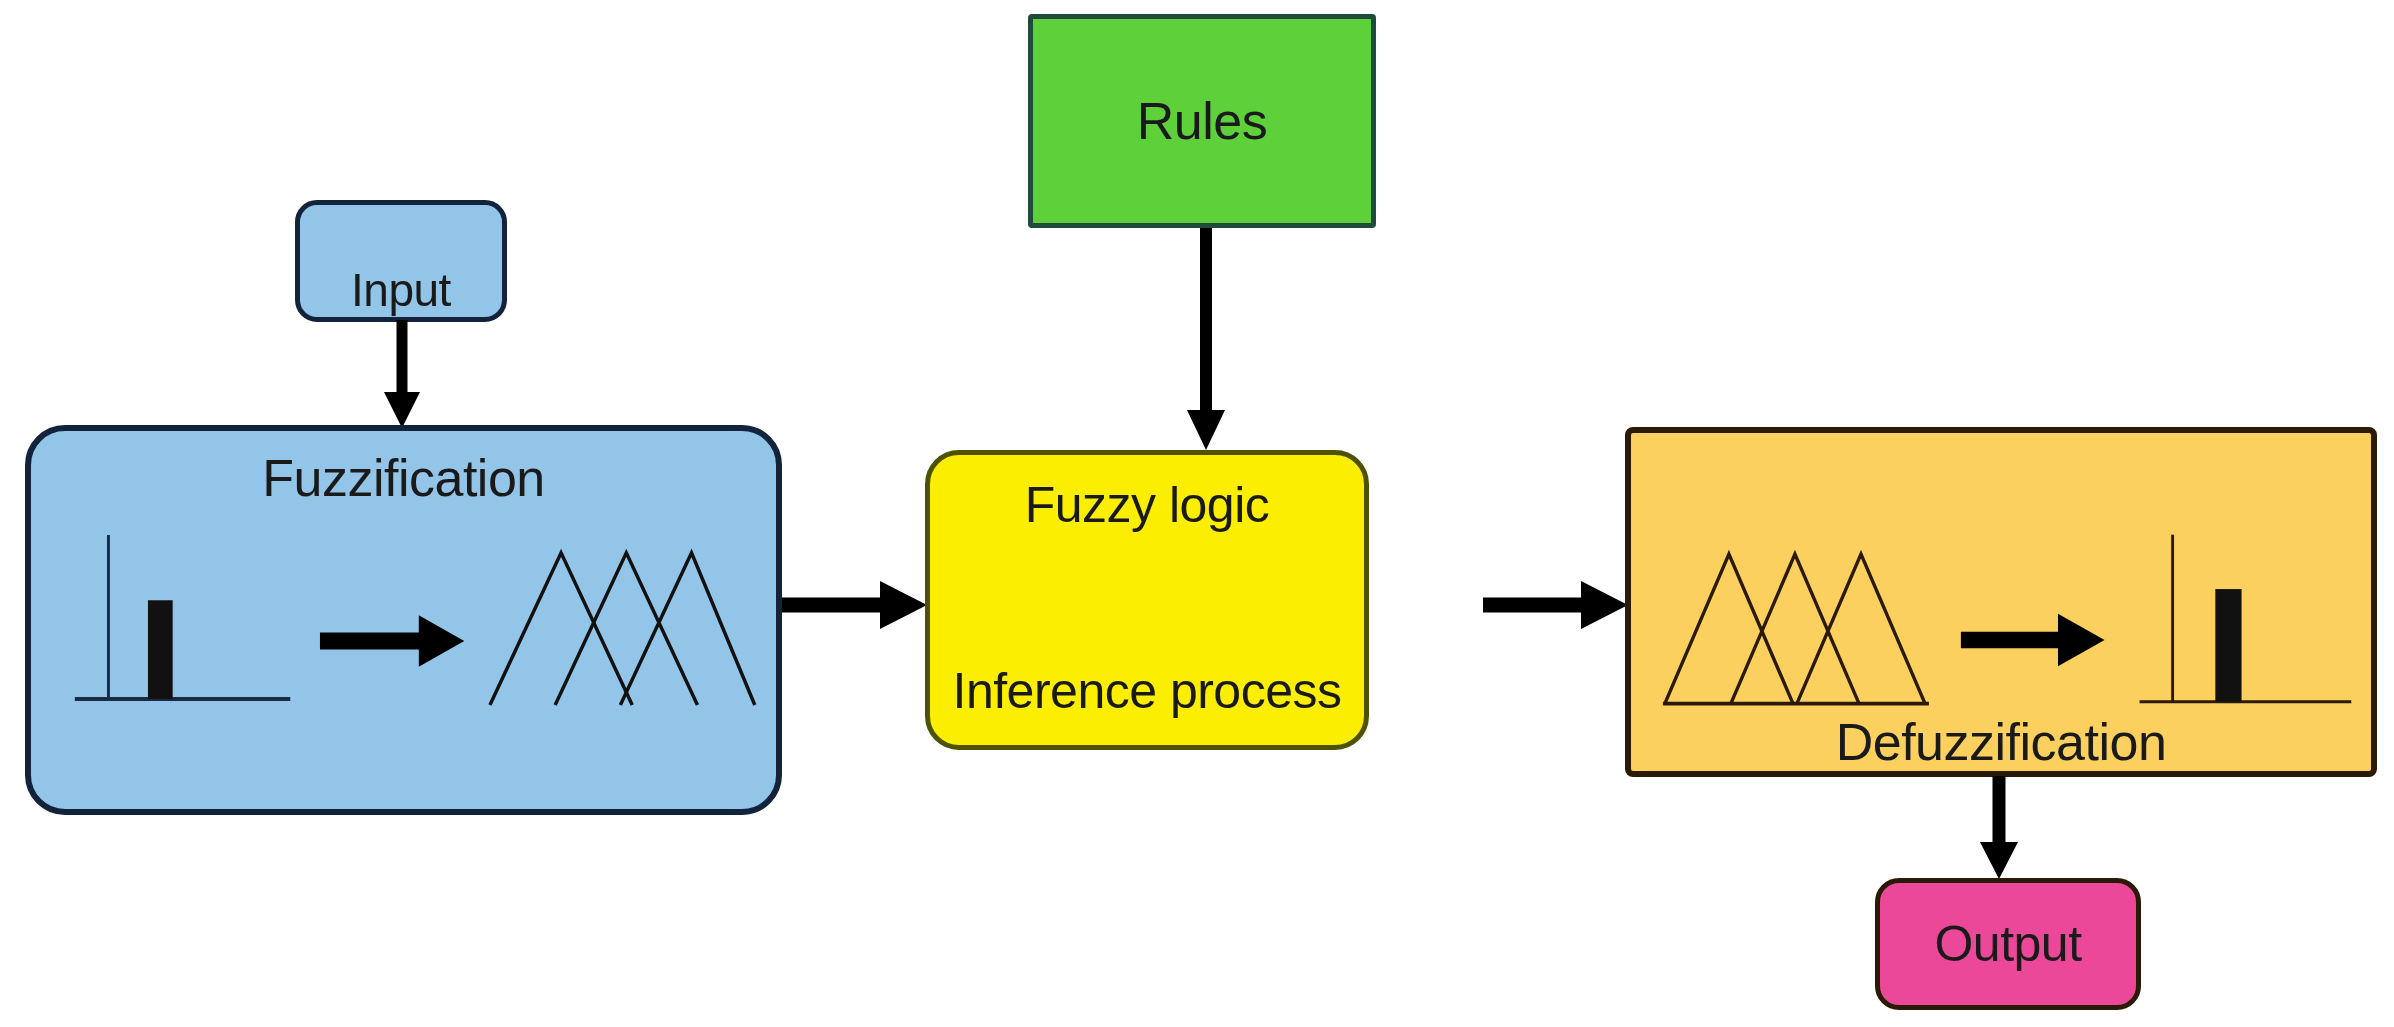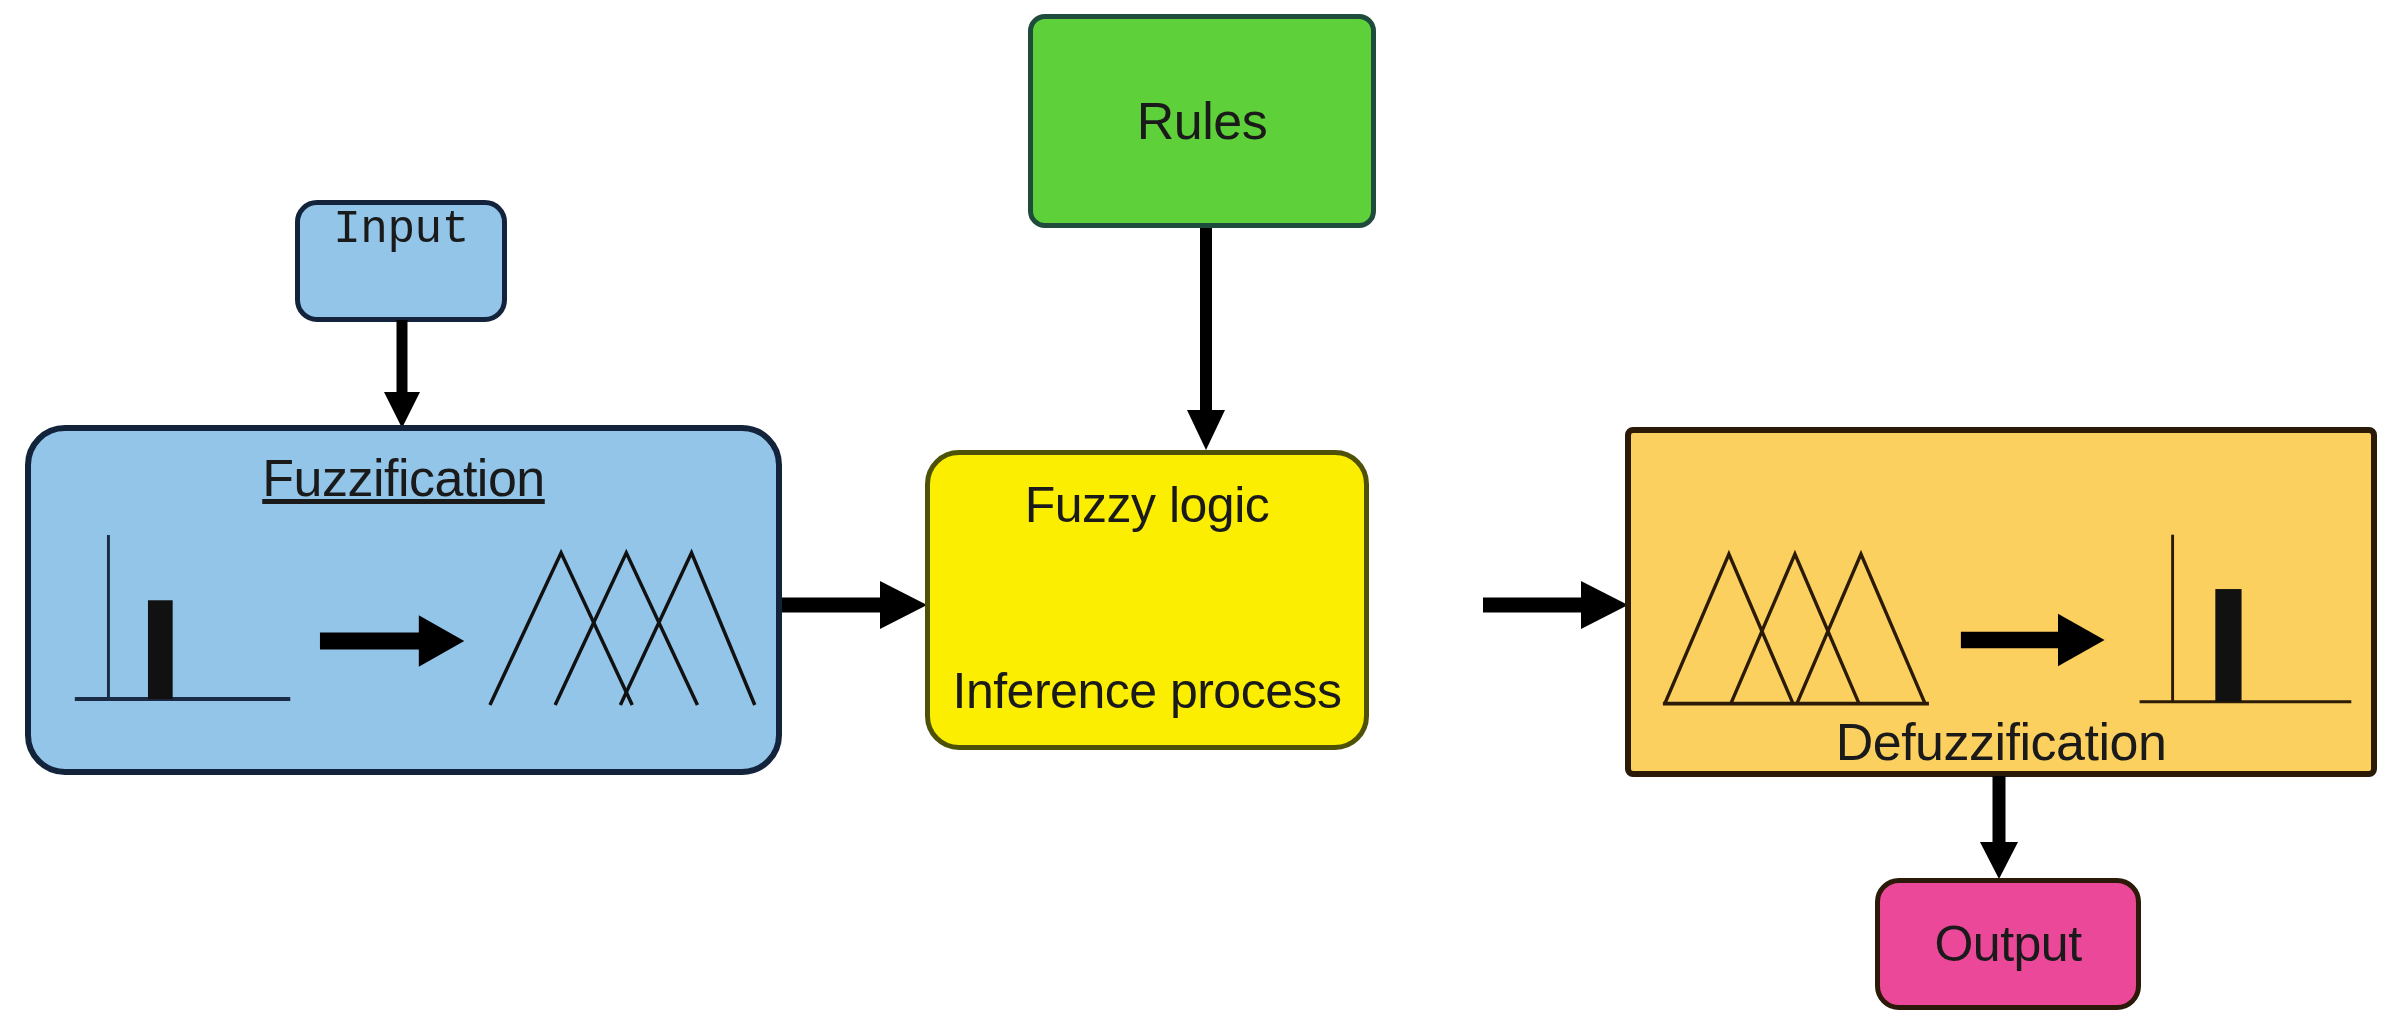--- a/index.html
+++ b/index.html
@@ -31,46 +31,44 @@
     letter-spacing: -0.5px;
   }
 
   
   #input-node {
     left: 295px; top: 200px; width: 212px; height: 122px;
     background: #92c5e8;
     border-color: #12233b;
     border-width: 5px;
     border-radius: 22px;
-    justify-content: flex-start;
-    font-family: Liberation Mono, monospace;
+    justify-content: flex-end;
   }
   #input-node .node-label { font-size: 46px; }
 
   
   #rules-node {
     left: 1028px; top: 14px; width: 348px; height: 214px;
     background: #5ed13a;
     border-color: #1f4b3c;
     border-width: 5px;
-    border-radius: 17px;
+    border-radius: 4px;
     justify-content: center;
   }
   #rules-node .node-label { font-size: 52px; }
 
   
   #fuzzification-node {
-    left: 25px; top: 425px; width: 757px; height: 350px;
+    left: 25px; top: 425px; width: 757px; height: 390px;
     background: #92c5e8;
     border-color: #12233b;
     border-width: 6px;
     border-radius: 40px;
     justify-content: flex-start;
     padding-top: 18px;
-    text-decoration: underline;
   }
   #fuzzification-node .node-label { font-size: 52px; }
 
   
   #fuzzylogic-node {
     left: 925px; top: 450px; width: 444px; height: 300px;
     background: #fbee00;
     border-color: #4d5206;
     border-width: 5px;
     border-radius: 34px;

